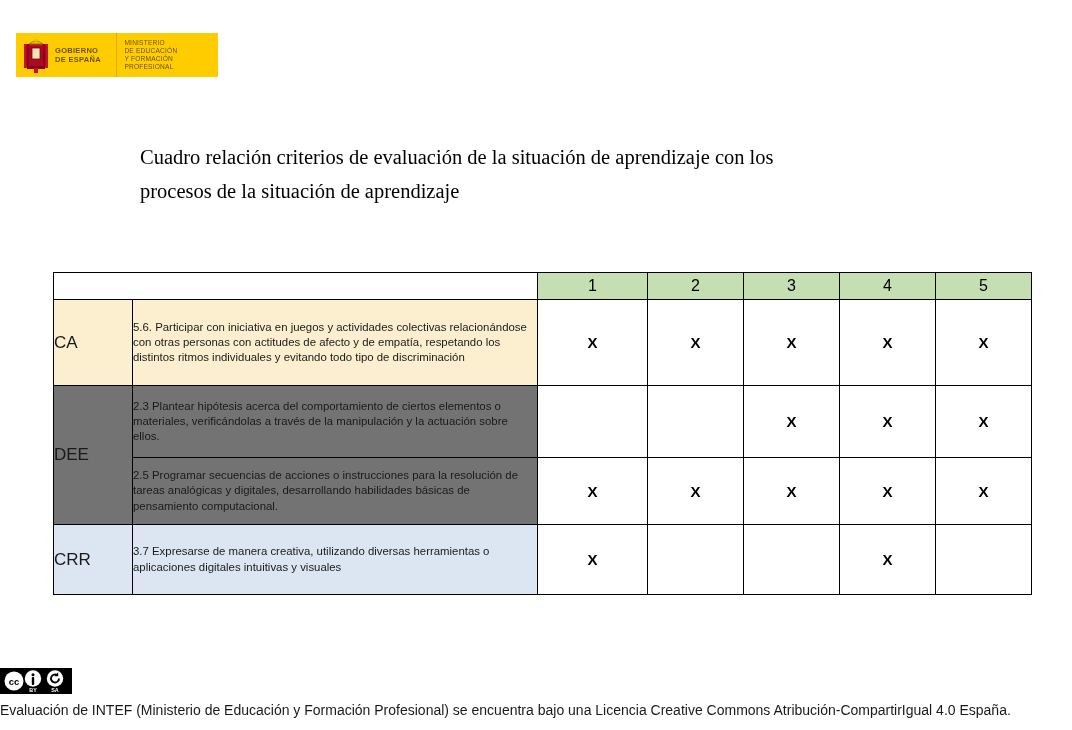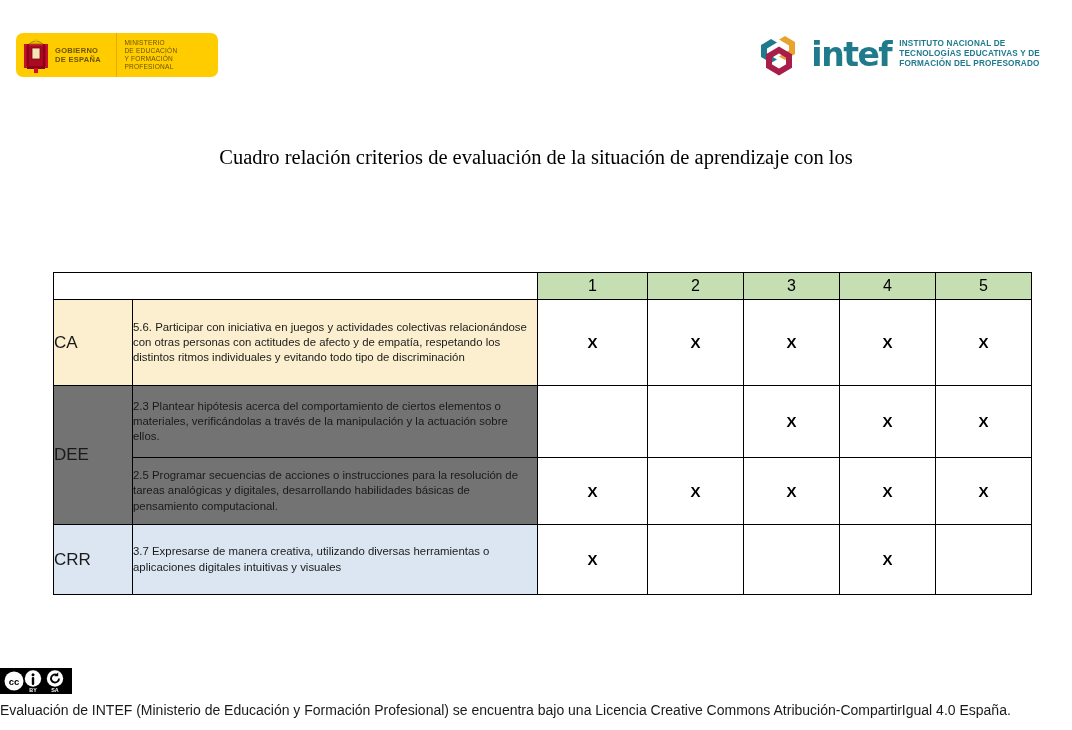--- a/index.html
+++ b/index.html
@@ -28,21 +28,20 @@
   
   .gob-logo {
     position: absolute;
     left: 16px;
     top: 33px;
     width: 202px;
     height: 44px;
     background: #FFCC00;
     display: flex;
     align-items: center;
-    border-radius: 7px;
   }
   .gob-left {
     display: flex;
     align-items: center;
     width: 108px;
     height: 100%;
     border-right: 1px solid #e0ad00;
     box-sizing: border-box;
   }
   .gob-shield {
@@ -94,21 +93,21 @@
     margin-left: 8px;
     letter-spacing: 0.2px;
   }
 
   
   .doc-title {
     position: absolute;
     top: 140px;
     left: 140px;
     width: 792px;
-    text-align: center;
+    text-align: left;
     font-family: "Liberation Serif", serif;
     font-size: 20.5px;
     line-height: 34px;
     color: #000;
   }
 
   
   .table-wrap {
     position: absolute;
     left: 53px;
@@ -219,37 +218,25 @@
         <div>DE ESPAÑA</div>
       </div>
     </div>
     <div class="gob-min-text">
       <div>MINISTERIO</div>
       <div>DE EDUCACIÓN</div>
       <div>Y FORMACIÓN PROFESIONAL</div>
     </div>
   </div>
 
-  <div class="intef-logo">
-    <svg class="intef-mark" viewBox="0 0 52 44">
-      <path d="M16 7 L6 13 L6 25 L16 31 L22 27.5 L12 21.5 L12 16.5 L22 10.5 Z" fill="#1F7A8C"></path>
-      <path d="M30 4 L40 10 L40 22 L30 28 L24 24.5 L34 18.5 L34 13.5 L24 7.5 Z" fill="#E8A32D"></path>
-      <path d="M24 18 L34 24 L34 34 L24 40 L14 34 L14 24 Z" fill="none" stroke="#A81D4A" stroke-width="6"></path>
-    </svg>
-    <div class="intef-word">intef</div>
-    <div class="intef-tag">
-      <div>INSTITUTO NACIONAL DE</div>
-      <div>TECNOLOGÍAS EDUCATIVAS Y DE</div>
-      <div>FORMACIÓN DEL PROFESORADO</div>
-    </div>
-  </div>
 </div>
 
 <div class="doc-title">
   <div>Cuadro relación criterios de evaluación de la situación de aprendizaje con los</div>
+  <div>procesos de la situación de aprendizaje</div>
 </div>
 
 <div class="table-wrap">
   <table class="matrix">
     <colgroup>
       <col class="c-cat">
         <col class="c-desc">
       <col class="c-n1">
         <col class="c-n">
         <col class="c-n">

